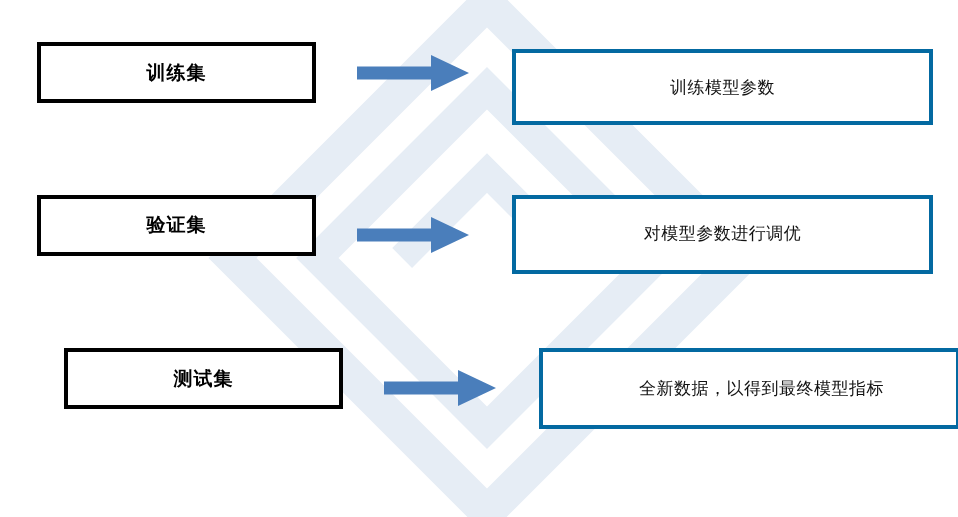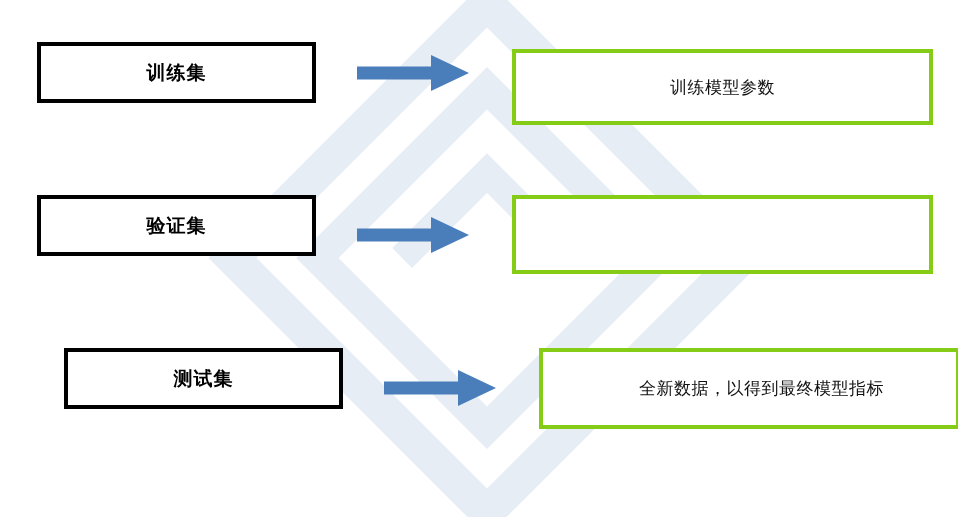--- a/index.html
+++ b/index.html
@@ -28,21 +28,21 @@
   }
 
   
   .row {
     position: absolute;
     left: 0;
     width: 958px;
     z-index: 2;
   }
   .row-1 { top: 42px;  height: 82px; }
-  .row-2 { top: 195px; height: 82px; }
+  .row-2 { top: 195px; height: 82px; font-family: Liberation Serif, serif; }
   .row-3 { top: 348px; height: 82px; margin-left: 27px; }
 
   
   .src-box {
     position: absolute;
     left: 37px;
     width: 279px;
     height: 61px;
     box-sizing: border-box;
     background: #ffffff;
@@ -72,21 +72,21 @@
   .row-2 .arrow { top: 20px; }
   .row-3 .arrow { top: 20px; }
 
   
   .desc-box {
     position: absolute;
     left: 512px;
     width: 421px;
     box-sizing: border-box;
     background: #ffffff;
-    border: 4px solid #84cc16;
+    border: 4px solid #0369a1;
     display: flex;
     align-items: center;
     justify-content: center;
     text-align: left;
   }
   .row-1 .desc-box { top: 7px;  height: 76px; }
   .row-2 .desc-box { top: 0px;  height: 79px; }
   .row-3 .desc-box { top: 0px;  height: 81px; padding-left: 24px; }
   .desc-text {
     font-size: 17px;
@@ -123,20 +123,21 @@
 
   <div class="row row-2">
     <div class="src-box">
       <span class="src-label">验证集</span>
     </div>
     <svg class="arrow" viewBox="0 0 112 40" xmlns="http://www.w3.org/2000/svg" aria-hidden="true">
       <path d="M 0 13.5 L 74 13.5 L 74 2 L 112 20 L 74 38 L 74 26.5 L 0 26.5 Z" fill="#4a7ebb"></path>
     </svg>
     <div class="desc-box">
       <div class="desc-text">
+        <div>对模型参数进行调优</div>
       </div>
     </div>
   </div>
 
   <div class="row row-3">
     <div class="src-box">
       <span class="src-label">测试集</span>
     </div>
     <svg class="arrow" viewBox="0 0 112 40" xmlns="http://www.w3.org/2000/svg" aria-hidden="true">
       <path d="M 0 13.5 L 74 13.5 L 74 2 L 112 20 L 74 38 L 74 26.5 L 0 26.5 Z" fill="#4a7ebb"></path>

